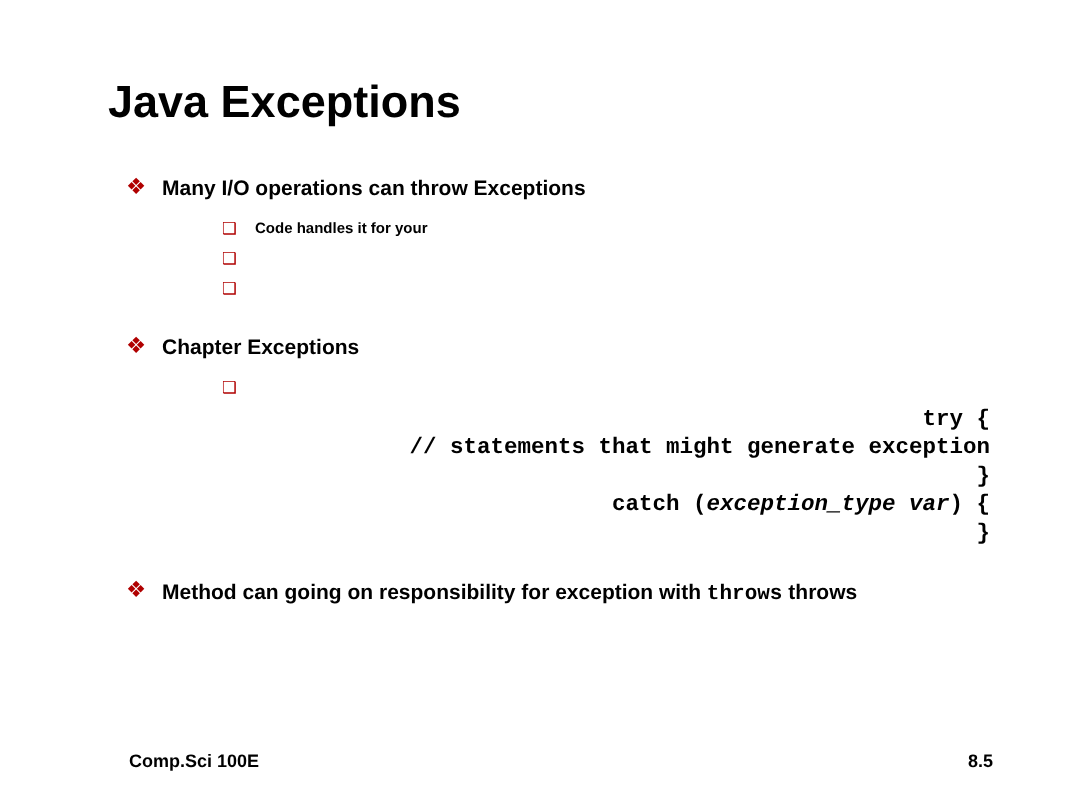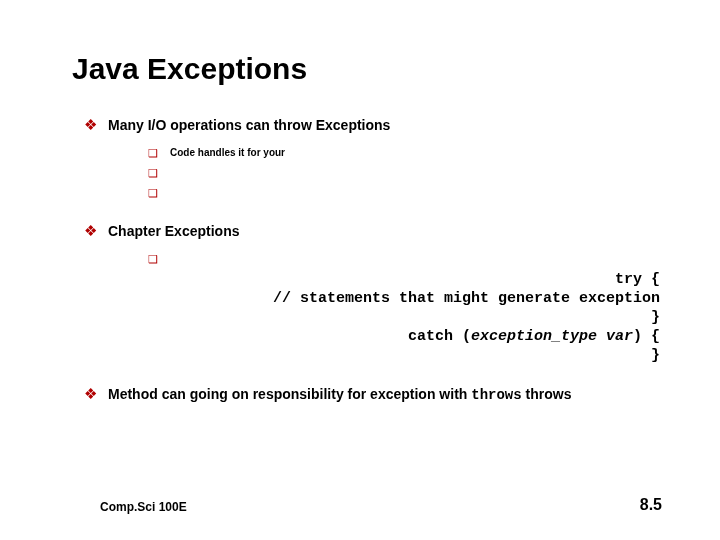--- a/index.html
+++ b/index.html
@@ -75,30 +75,30 @@
     font-family: "Courier New", Courier, monospace;
     font-weight: bold;
     font-size: 15px;
     line-height: 19px;
     margin-top: 2px;
     text-align: right;
   }
   .codeblock .indent1 { padding-left: 34px; }
   .footer-left {
     position: absolute;
-    left: 100px;
+    left: 86px;
     bottom: 26px;
     font-size: 12px;
     font-weight: bold;
   }
   .footer-right {
     position: absolute;
     right: 58px;
     bottom: 26px;
-    font-size: 16px;
+    font-size: 12px;
     font-weight: bold;
   }
 </style>
 </head>
 <body>
 
 <div class="slide">
 
   <div class="title">Java Exceptions</div>
 

